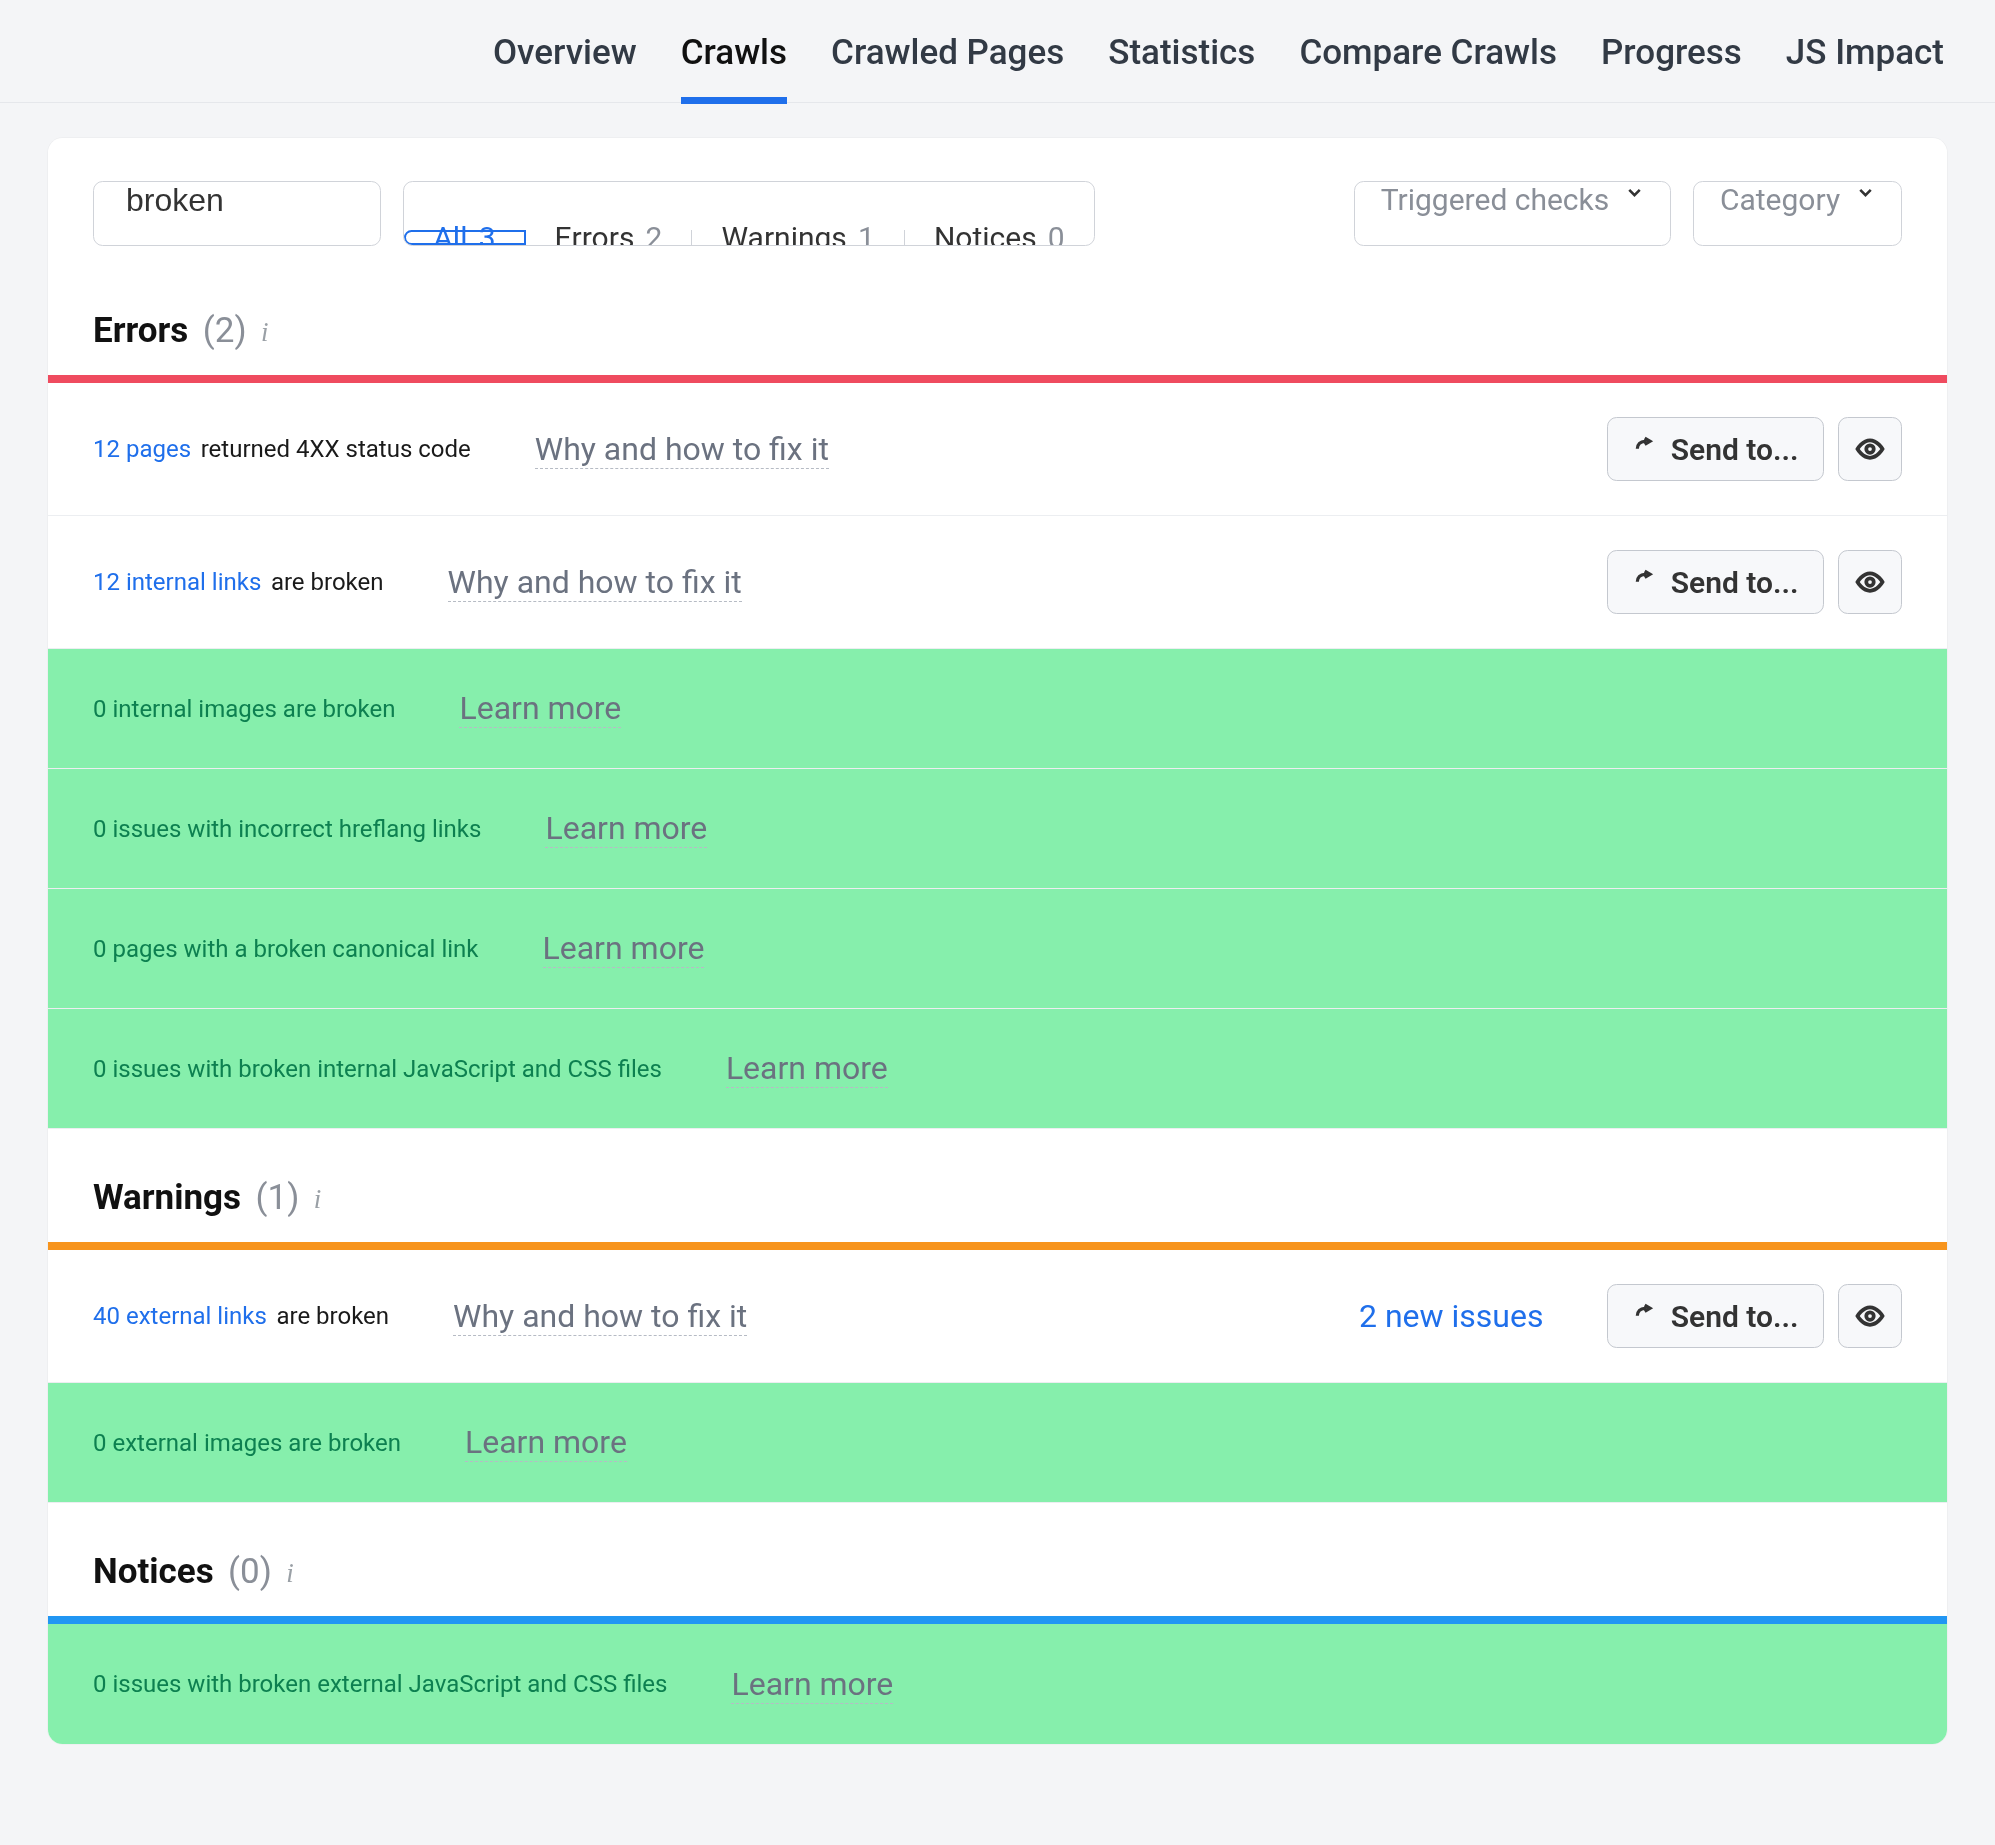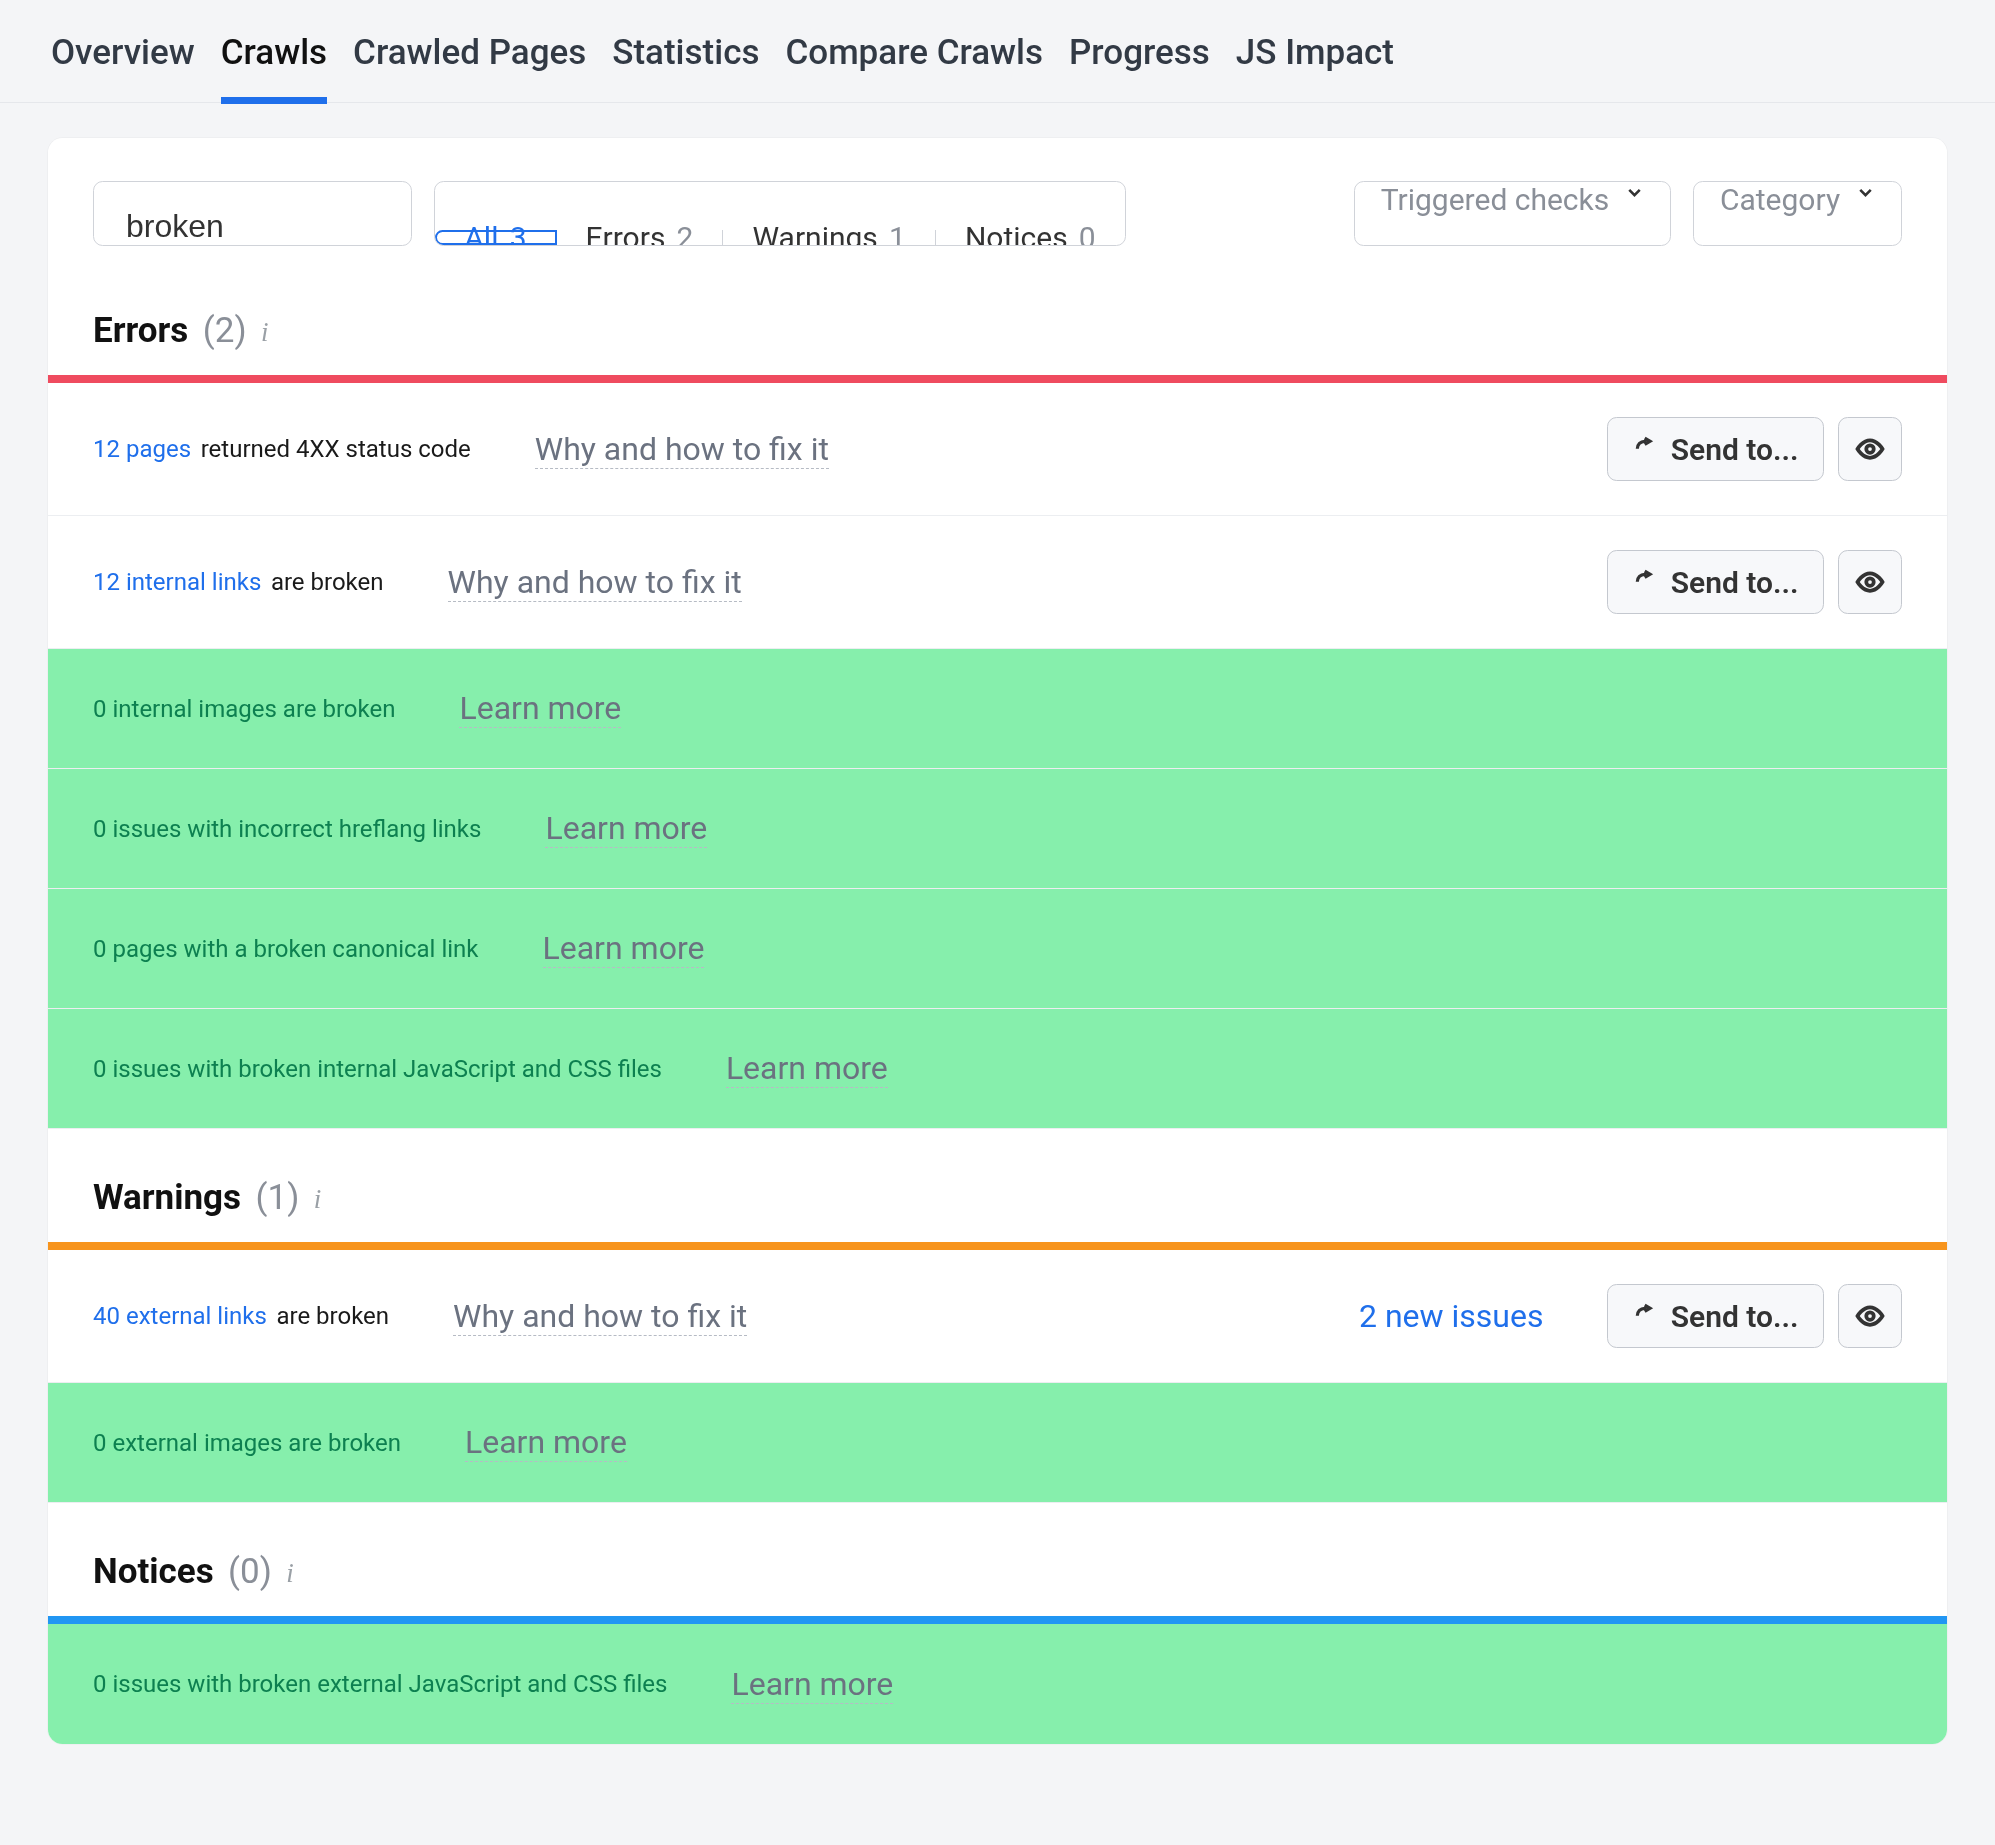--- a/index.html
+++ b/index.html
@@ -6,24 +6,25 @@
     body {
       font-family: -apple-system, BlinkMacSystemFont, "Segoe UI", Roboto, Arial, sans-serif;
       background: #f4f5f7;
       color: #1a1a1a;
       font-size: 25.5px;
     }
     .page { width: 1995px; }
     .topnav {
       display: flex;
       align-items: center;
-      gap: 26px;
+      gap: 44px;
       padding: 32px 51px 0 51px;
       border-bottom: 1.6px solid #e5e7eb;
       background: #f4f5f7;
+      justify-content: flex-end;
     }
     .topnav .tab {
       font-size: 35px;
       color: #323a45;
       font-weight: 500;
       padding-bottom: 29px;
       cursor: pointer;
       position: relative;
     }
     .topnav .tab.active {
@@ -45,22 +46,22 @@
     }
     .filters {
       display: flex;
       align-items: center;
       gap: 22.3px;
       padding: 43px 45px 16px 45px;
     }
     .search-wrap {
       position: relative;
       display: flex;
-      align-items: flex-end;
-      width: 319px;
+      align-items: flex-start;
+      width: 288px;
       height: 65px;
       border: 1.6px solid #d0d3d9;
       border-radius: 9.6px;
       padding: 0 17.6px;
     }
     .search-icon {
       width: 27px; height: 27px;
       fill: none;
       stroke: #9aa0a6;
       stroke-width: 3;

